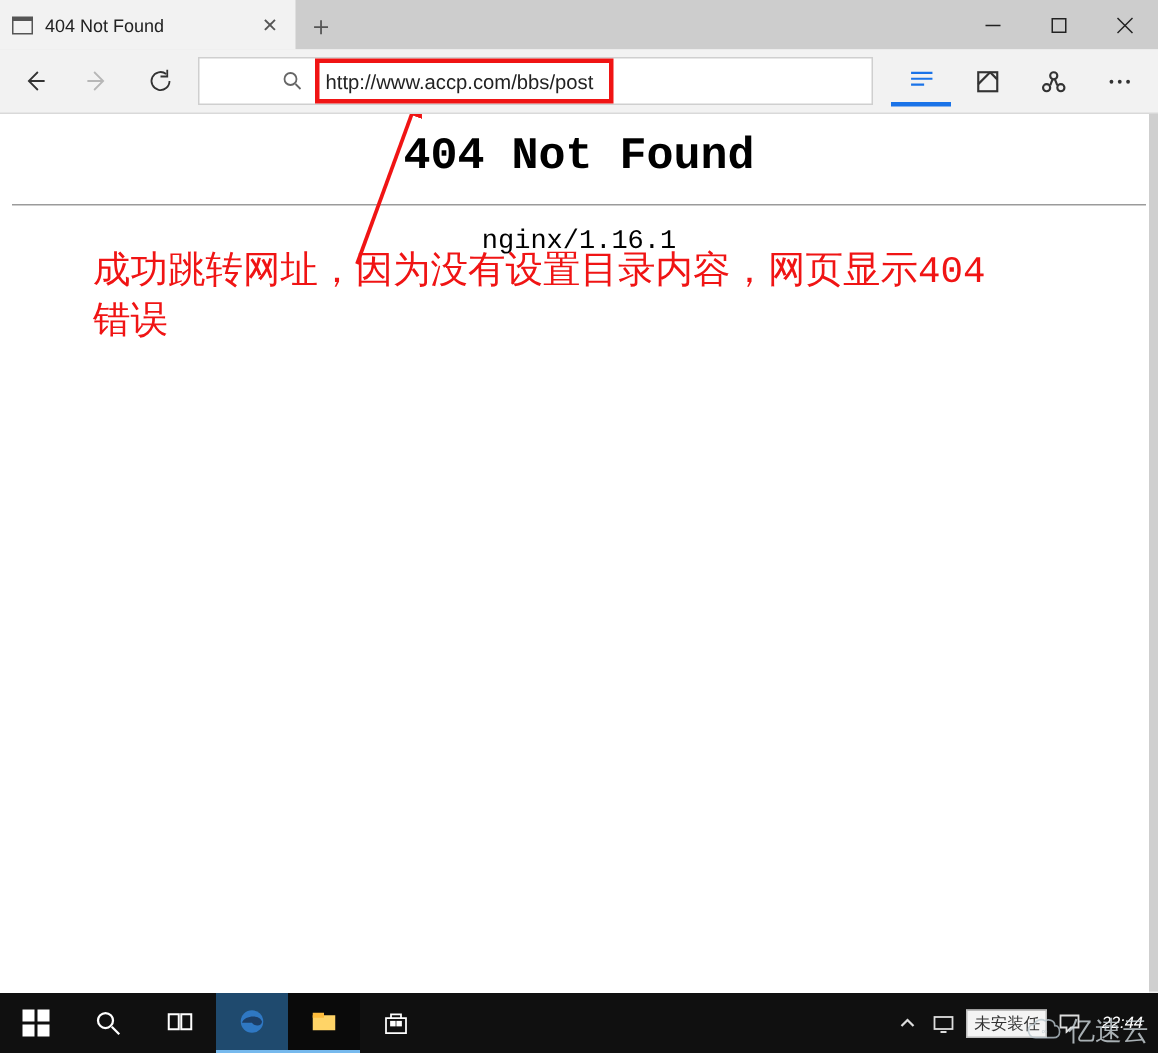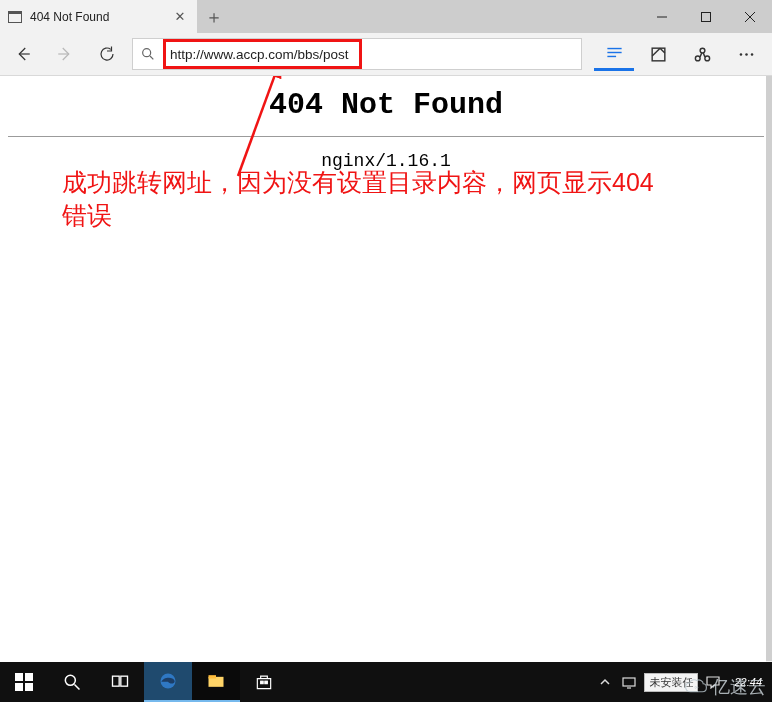--- a/index.html
+++ b/index.html
@@ -91,20 +91,21 @@
     .nav-btn svg { width: 18px; height: 18px; }
 
     .addr-wrap {
       flex: 1;
       height: 32px;
       display: flex;
       align-items: center;
       background: #ffffff;
       border: 1px solid #cfcfcf;
       position: relative;
+      padding-left: 47px;
     }
     .addr-search-ico {
       width: 30px;
       display: flex;
       align-items: center;
       justify-content: center;
       color: #666;
     }
     .addr-url-box {
       height: 30px;
@@ -163,21 +164,21 @@
       font-size: 18px;
       text-align: center;
       color: #000;
     }
     .annotation {
       position: absolute;
       left: 62px;
       top: 90px;
       width: 610px;
       color: #f01414;
-      font-family: Liberation Sans, sans-serif;
+      font-family: Liberation Mono, monospace;
       font-size: 25px;
       line-height: 1.3;
     }
     .arrow-svg {
       position: absolute;
       left: 228px;
       top: -10px;
       width: 80px;
       height: 120px;
       pointer-events: none;

